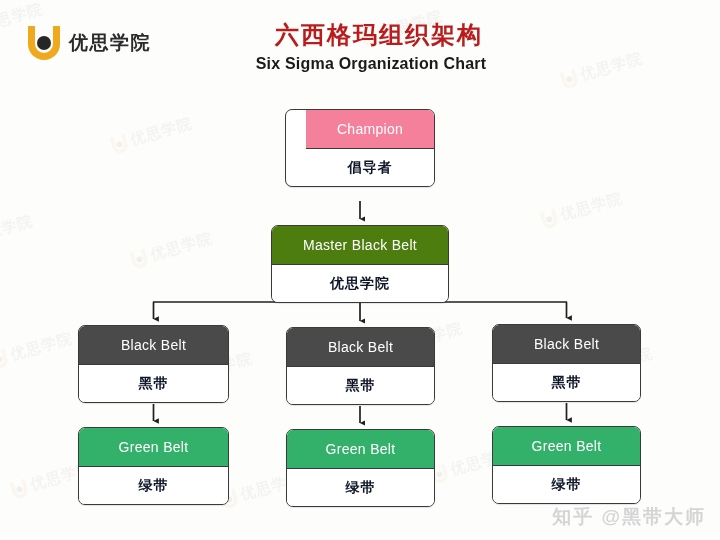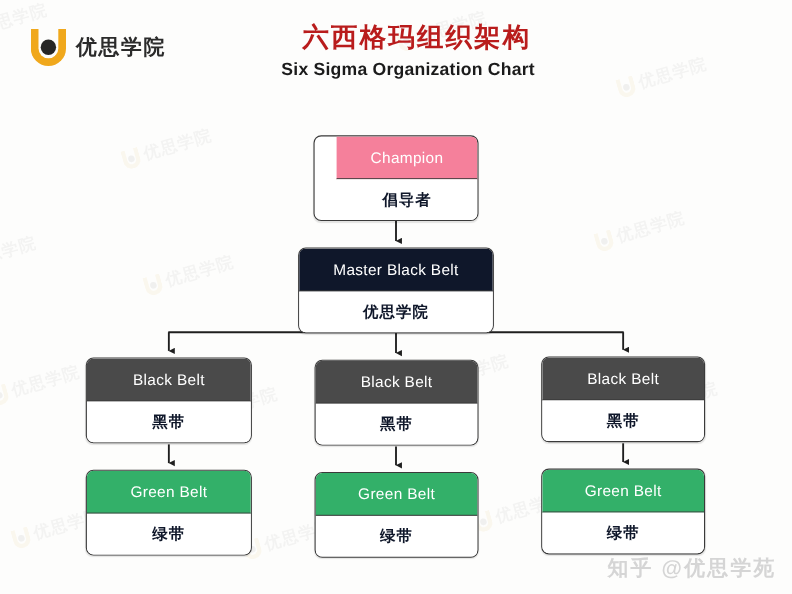--- a/index.html
+++ b/index.html
@@ -183,21 +183,21 @@
     align-items: center;
     justify-content: center;
     color: #0f172a;
     font-size: 14px;
     font-weight: 700;
     letter-spacing: 1px;
     background: #ffffff;
   }
 
   
-  #node-champion  { left: 285px; top: 123px; width: 150px; height: 78px; padding-left: 20px; }
+  #node-champion  { left: 285px; top: 109px; width: 150px; height: 78px; padding-left: 20px; }
   #node-mbb       { left: 271px; top: 225px; width: 178px; height: 78px; }
 
   #node-bb-1      { left: 78px;  top: 325px; width: 151px; height: 78px; }
   #node-bb-2      { left: 286px; top: 327px; width: 149px; height: 78px; }
   #node-bb-3      { left: 492px; top: 324px; width: 149px; height: 78px; }
 
   #node-gb-1      { left: 78px;  top: 427px; width: 151px; height: 78px; }
   #node-gb-2      { left: 286px; top: 429px; width: 149px; height: 78px; }
   #node-gb-3      { left: 492px; top: 426px; width: 149px; height: 78px; }
 
@@ -322,21 +322,21 @@
   </svg>
 
   <div id="chart-area">
 
     <div class="node" id="node-champion">
       <div class="node-head" style="background:#f5809b;">Champion</div>
       <div class="node-body">倡导者</div>
     </div>
 
     <div class="node" id="node-mbb">
-      <div class="node-head" style="background:#0f172a;">Master Black Belt</div>
+      <div class="node-head" style="background:#4d7c0f;">Master Black Belt</div>
       <div class="node-body">优思学院</div>
     </div>
 
     <div class="node" id="node-bb-1">
       <div class="node-head" style="background:#4a4a4a;">Black Belt</div>
       <div class="node-body">黑带</div>
     </div>
 
     <div class="node" id="node-bb-2">
       <div class="node-head" style="background:#4a4a4a;">Black Belt</div>
@@ -358,15 +358,15 @@
       <div class="node-body">绿带</div>
     </div>
 
     <div class="node" id="node-gb-3">
       <div class="node-head" style="background:#33b069;">Green Belt</div>
       <div class="node-body">绿带</div>
     </div>
 
   </div>
 
-  <div id="corner-watermark">知乎 @优思学苑</div>
+  <div id="corner-watermark">知乎 @黑带大师</div>
 
 </div>
 
 </body></html>

